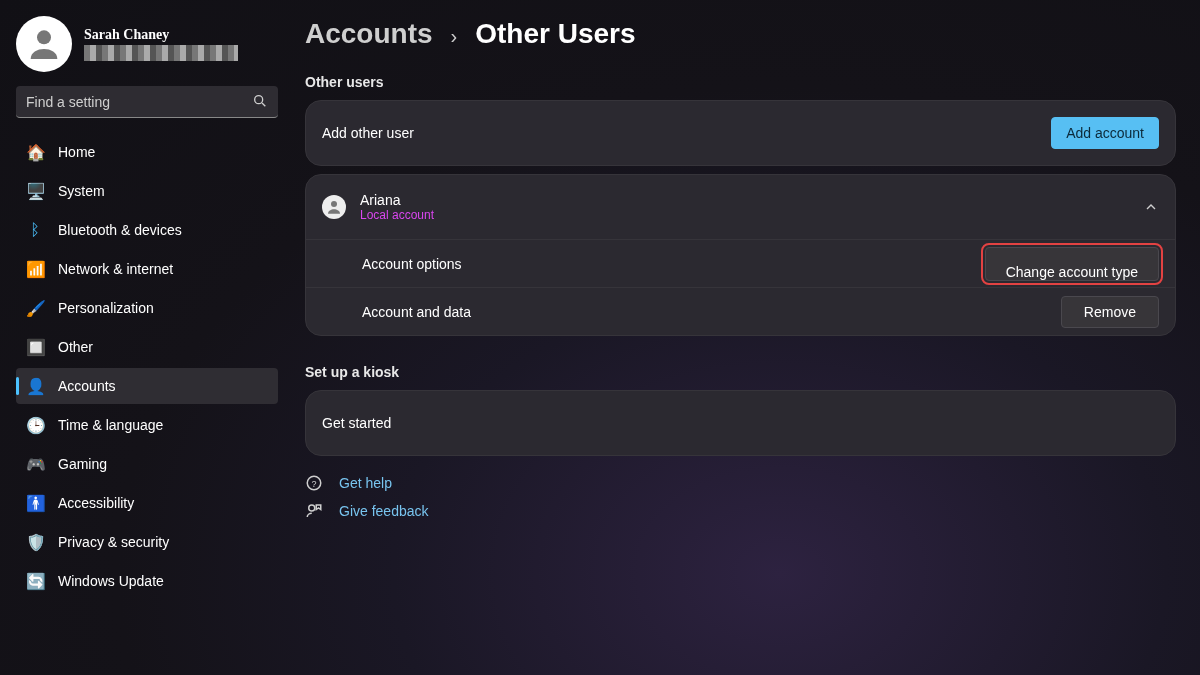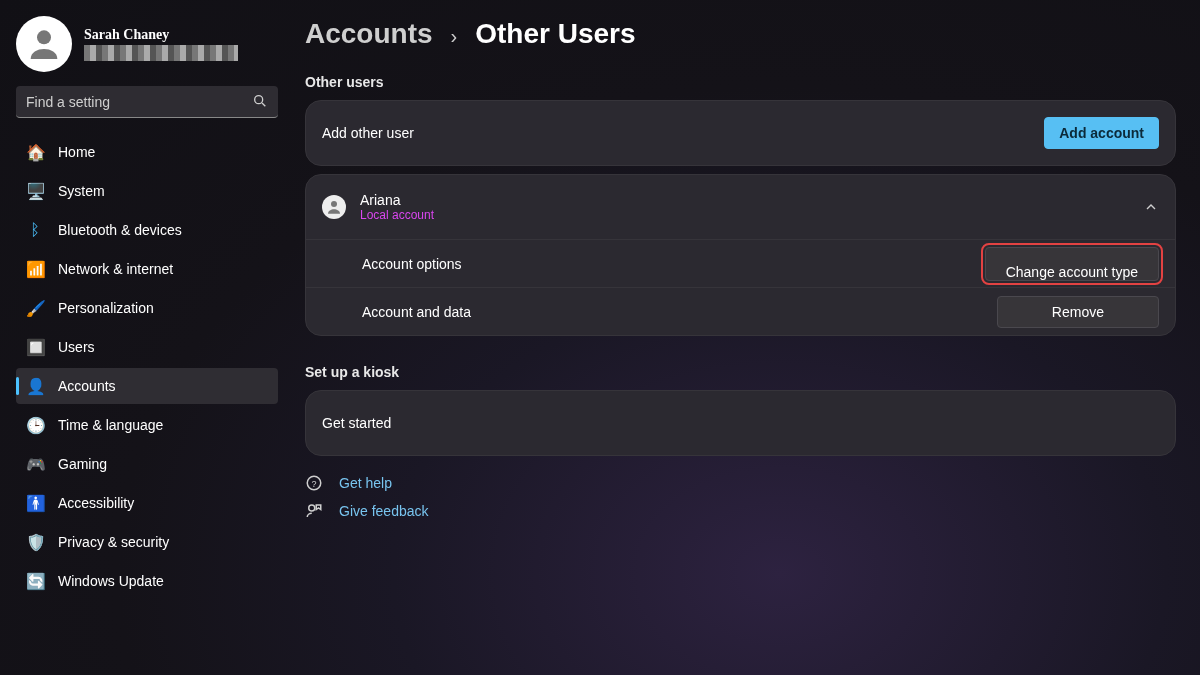--- a/index.html
+++ b/index.html
@@ -108,21 +108,21 @@
     margin-right: 14px;
   }
   .user-av svg { width: 18px; height: 18px; }
   .spacer { flex: 1; }
   .btn {
     height: 32px; padding: 0 14px; border-radius: 4px;
     border: 1px solid #4a484e; background: #373539;
     color: #fff; font-size: 14px; cursor: pointer;
   }
   .btn.primary {
-    background: #57bff3; border-color: #57bff3; color: #0b2a3a; font-weight: 700;
+    background: #57bff3; border-color: #57bff3; color: #0b2a3a; font-weight: 400;
   }
   .btn.highlight {
     outline: 2px solid #e34242; outline-offset: 2px;
     padding: 16px 20px;
   }
   .sub-row { padding-left: 56px; height: 48px; gap: 30px; }
   .expanded-card .head { cursor: pointer; }
   .chev { width: 16px; height: 16px; color: #cfcfcf; }
   .gap { height: 8px; }
   .link-row {
@@ -173,21 +173,21 @@
     <div class="nav-item">
         <span class="nav-ico" style="color:#4cc2ff">📶</span>
         <span>Network &amp; internet</span>
       </div>
     <div class="nav-item">
         <span class="nav-ico">🖌️</span>
         <span>Personalization</span>
       </div>
     <div class="nav-item">
         <span class="nav-ico">🔲</span>
-        <span>Users</span>
+        <span>Other</span>
       </div>
     <div class="nav-item active">
         <span class="nav-ico" style="color:#35d07f">👤</span>
         <span>Accounts</span>
       </div>
     <div class="nav-item">
         <span class="nav-ico">🕒</span>
         <span>Time &amp; language</span>
       </div>
     <div class="nav-item">
@@ -246,21 +246,21 @@
         </svg>
     </div>
     <div class="row sub-row">
       <span class="row-label">Account options</span>
       <span class="spacer"></span>
       <button class="btn highlight">Change account type</button>
     </div>
     <div class="row sub-row">
       <span class="row-label">Account and data</span>
       <span class="spacer"></span>
-      <button class="btn" style="padding:0 54px">Remove</button>
+      <button class="btn" style="padding:0 22px">Remove</button>
     </div>
   </div>
 
   <div style="height:28px"></div>
 
   <div class="section-label">Set up a kiosk</div>
   <div class="card">
     <div class="row">
       <span class="row-label">Get started</span>
     </div>

